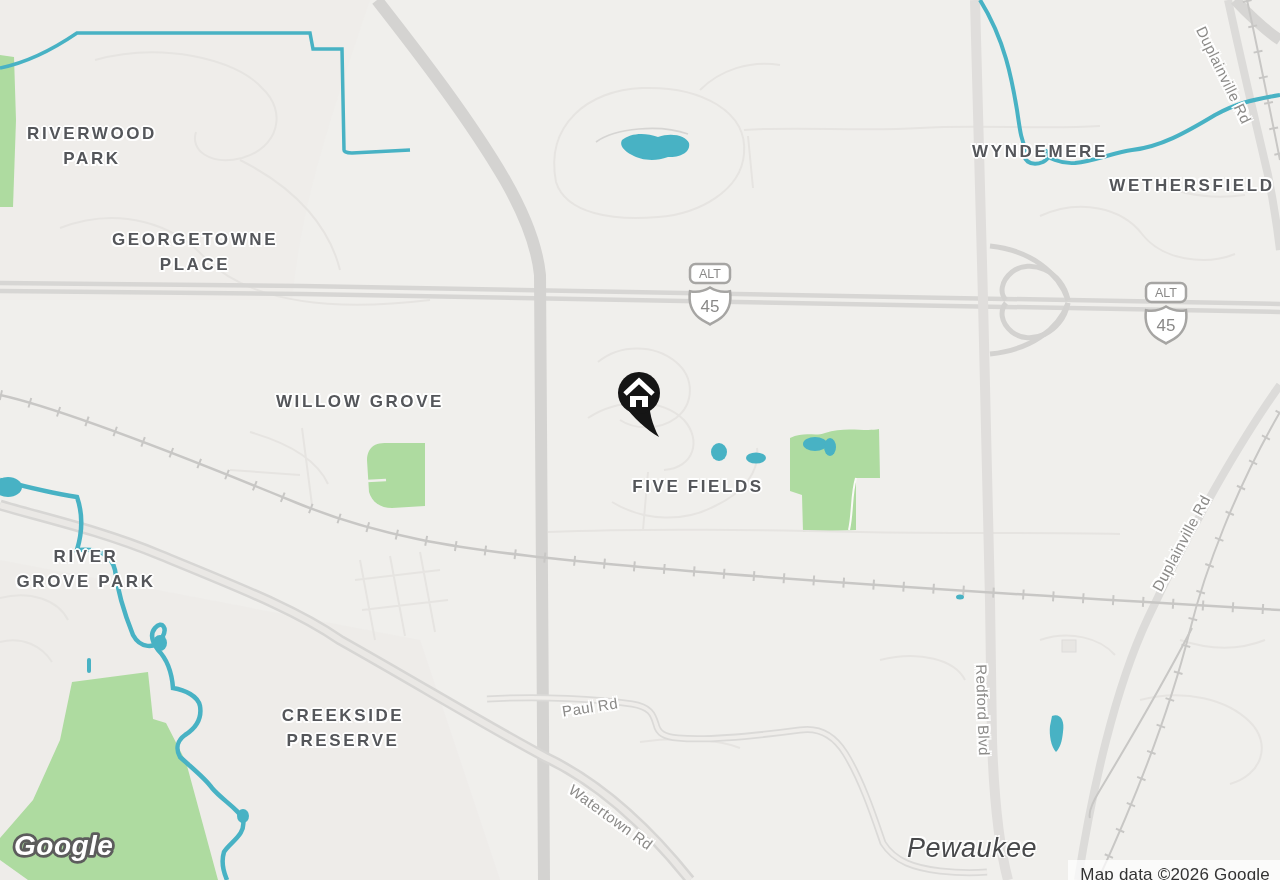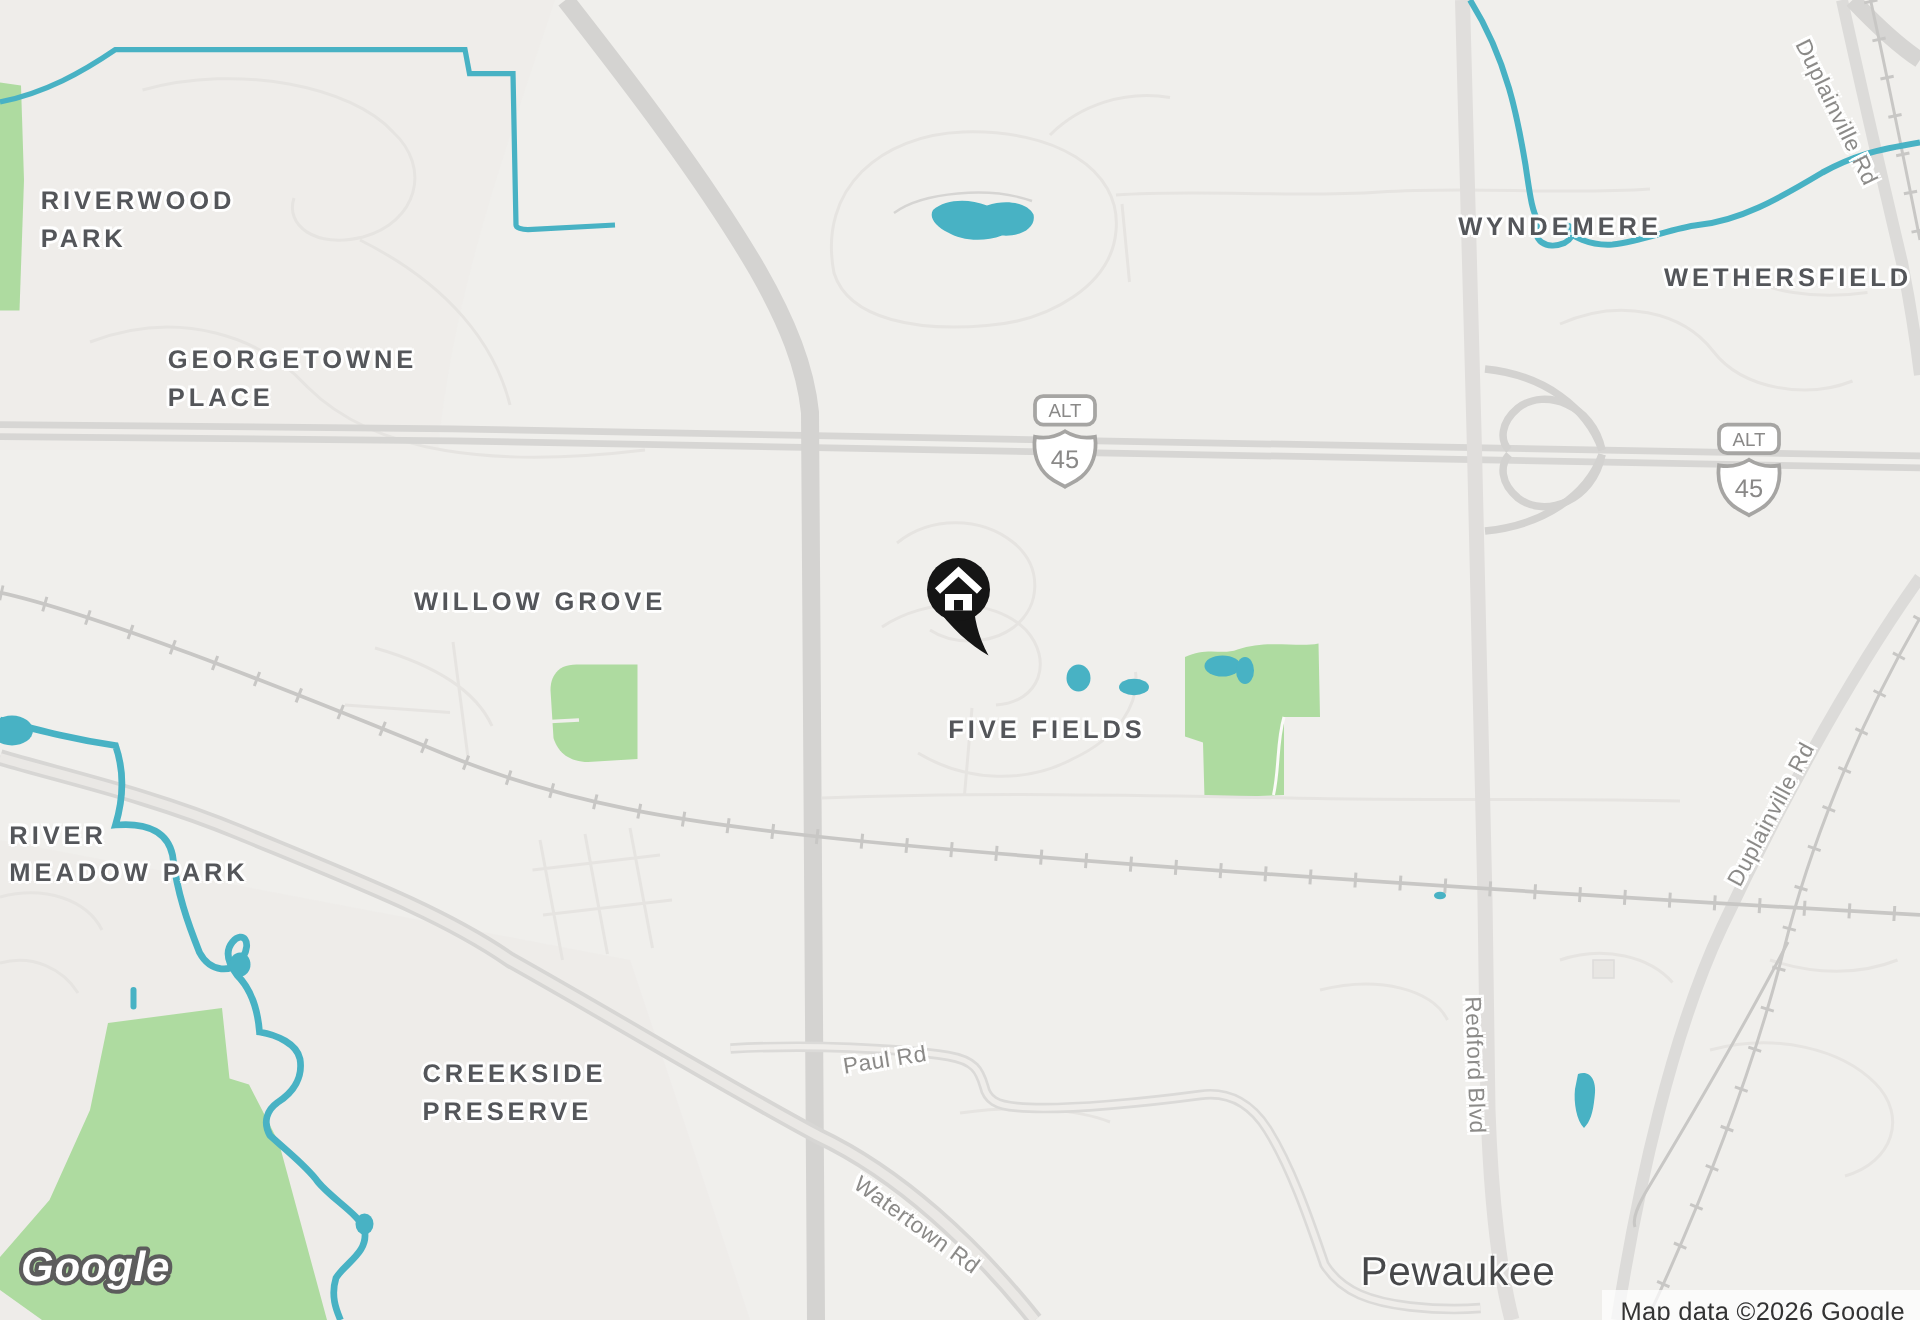--- a/index.html
+++ b/index.html
@@ -4,31 +4,32 @@
 <style>
   html,body{margin:0;padding:0;}
   body{width:1280px;height:880px;overflow:hidden;background:#f0efec;
        font-family:"Liberation Sans",sans-serif;}
   .map-root{position:relative;width:1280px;height:880px;overflow:hidden;background:#f0efec;}
   .map-root svg.base{position:absolute;left:0;top:0;}
   .labels{position:absolute;inset:0;pointer-events:none;}
   .nlabel{
     position:absolute;transform:translate(-50%,-50%);
     font-size:17px;font-weight:700;letter-spacing:2.6px;color:#54565a;
-    white-space:pre-line;text-align:left;line-height:1.45;
+    white-space:pre-line;text-align:center;line-height:1.45;
     text-shadow:-1.5px -1.5px 0 rgba(255,255,255,.85),1.5px -1.5px 0 rgba(255,255,255,.85),
       -1.5px 1.5px 0 rgba(255,255,255,.85),1.5px 1.5px 0 rgba(255,255,255,.85),
       0 2px 0 rgba(255,255,255,.85),0 -2px 0 rgba(255,255,255,.85),
       2px 0 0 rgba(255,255,255,.85),-2px 0 0 rgba(255,255,255,.85);
   }
   .citylabel{
     position:absolute;transform:translate(-50%,-50%);
     font-size:27px;font-weight:400;letter-spacing:.5px;color:#47484a;
     text-shadow:-1.5px -1.5px 0 rgba(255,255,255,.8),1.5px -1.5px 0 rgba(255,255,255,.8),
       -1.5px 1.5px 0 rgba(255,255,255,.8),1.5px 1.5px 0 rgba(255,255,255,.8);
+    font-style:italic;
   }
   .rlabel{
     position:absolute;transform-origin:center;
     font-size:15px;font-weight:400;letter-spacing:.4px;color:#8b8a88;white-space:nowrap;
     text-shadow:-2px -2px 0 #fff,2px -2px 0 #fff,-2px 2px 0 #fff,2px 2px 0 #fff,
       0 2px 0 #fff,0 -2px 0 #fff,2px 0 0 #fff,-2px 0 0 #fff;
   }
   .attribution{
     position:absolute;right:0;bottom:0;height:20px;line-height:30px;
     padding:0 10px 0 12px;background:rgba(255,255,255,.72);
@@ -171,21 +172,21 @@
   <div class="labels">
     <div class="nlabel" style="left:92px;top:147px">RIVERWOOD
 PARK</div>
     <div class="nlabel" style="left:195px;top:253px">GEORGETOWNE
 PLACE</div>
     <div class="nlabel" style="left:1040px;top:152px">WYNDEMERE</div>
     <div class="nlabel" style="left:1192px;top:186px">WETHERSFIELD</div>
     <div class="nlabel" style="left:360px;top:402px">WILLOW GROVE</div>
     <div class="nlabel" style="left:698px;top:487px">FIVE FIELDS</div>
     <div class="nlabel" style="left:86px;top:570px">RIVER
-MEADOW PARK</div>
+GROVE PARK</div>
     <div class="nlabel" style="left:343px;top:729px">CREEKSIDE
 PRESERVE</div>
 
     <div class="citylabel" style="left:972px;top:848px">Pewaukee</div>
 
     <div class="rlabel" style="left:1224px;top:75px;transform:translate(-50%,-50%) rotate(64deg)">Duplainville Rd</div>
     <div class="rlabel" style="left:1181px;top:543px;transform:translate(-50%,-50%) rotate(-62deg)">Duplainville Rd</div>
     <div class="rlabel" style="left:983px;top:710px;transform:translate(-50%,-50%) rotate(88deg)">Redford Blvd</div>
     <div class="rlabel" style="left:590px;top:707px;transform:translate(-50%,-50%) rotate(-9deg)">Paul Rd</div>
     <div class="rlabel" style="left:611px;top:817px;transform:translate(-50%,-50%) rotate(36deg)">Watertown Rd</div>

